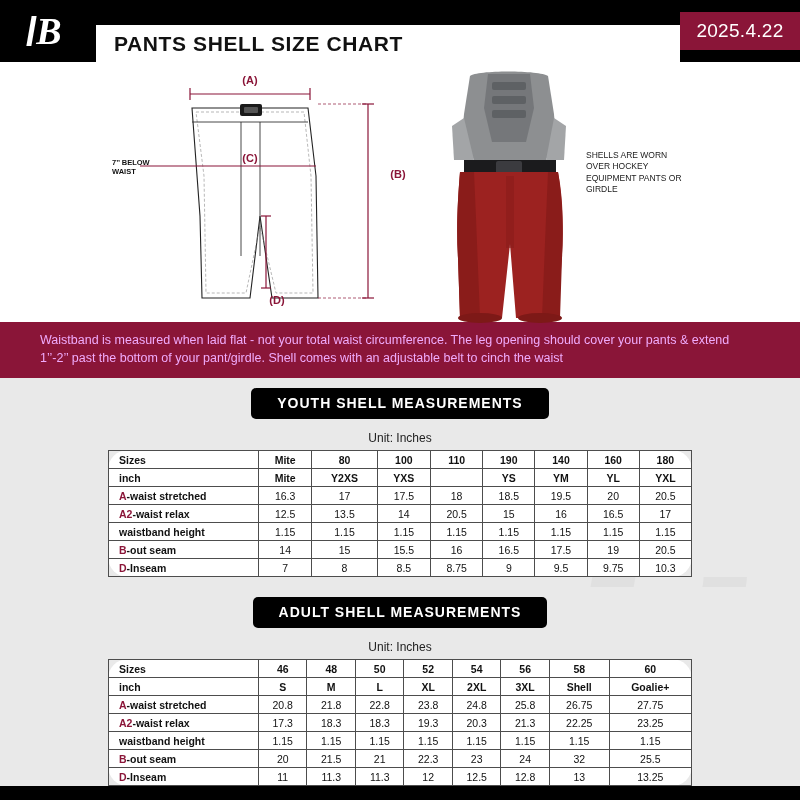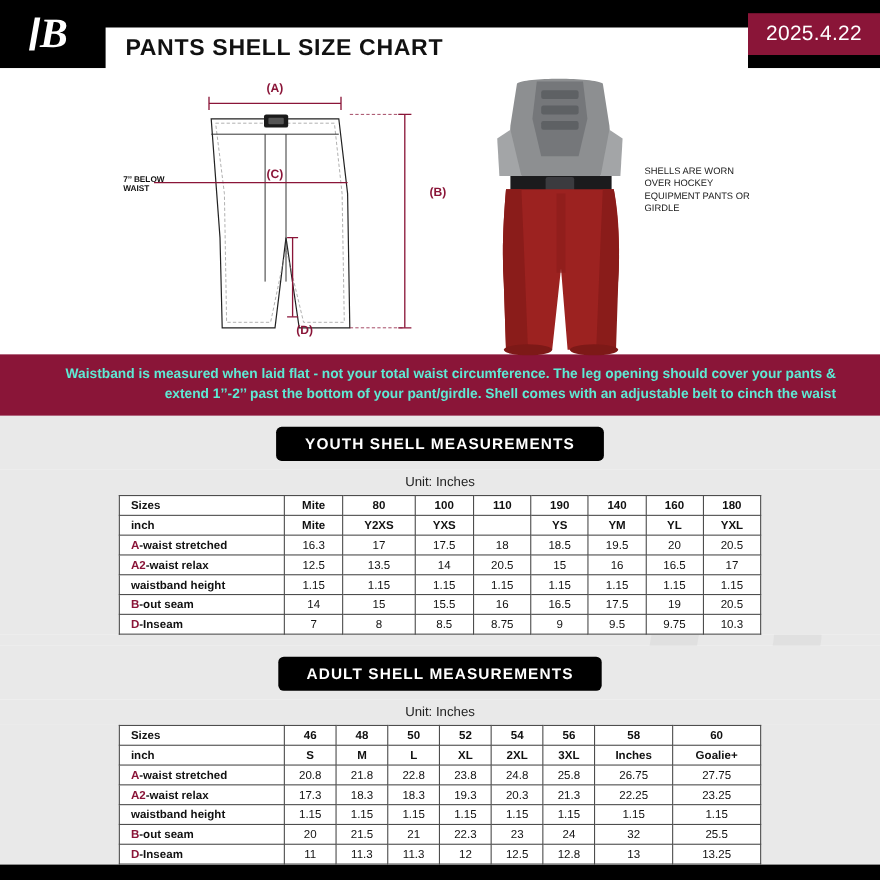--- a/index.html
+++ b/index.html
@@ -105,26 +105,26 @@
     width: 100px;
     font-size: 8.5px;
     font-weight: normal;
     line-height: 1.35;
     color: #1a1a1a;
   }
 
   
   .banner {
     background: #8a1538;
-    color: #5eead4;
-    text-align: right;
+    color: #f0abfc;
+    text-align: left;
     padding: 9px 40px 11px 40px;
     font-size: 12.5px;
     line-height: 1.45;
-    font-weight: bold;
+    font-weight: normal;
   }
 
   
   .section-wrap {
     background: #e9e9e9;
     padding: 10px 0 8px 0;
     text-align: center;
     position: relative;
     z-index: 1;
   }
@@ -148,20 +148,21 @@
     z-index: 1;
   }
 
   
   .tbl-wrap { padding: 0 108px; background: #e9e9e9; position: relative; z-index: 1; }
   table.size {
     width: 100%;
     border-collapse: collapse;
     background: #ffffff;
     font-size: 10.5px;
+    border-radius: 20px;
   }
   table.size th, table.size td {
     border: 1px solid #4d4d4d;
     text-align: center;
     padding: 2.5px 2px;
     height: 17px;
     color: #111111;
   }
   table.size td.rowlabel {
     text-align: left;
@@ -411,21 +412,21 @@
             <td>60</td>
           </tr>
           <tr class="head2">
             <td class="rowlabel">inch</td>
             <td class="num">S</td>
             <td class="num">M</td>
             <td class="num">L</td>
             <td class="num">XL</td>
             <td class="num">2XL</td>
             <td class="num">3XL</td>
-            <td class="num">Inches</td>
+            <td class="num">Shell</td>
             <td class="num">Goalie+</td>
           </tr>
           <tr>
             <td class="rowlabel"><span class="accent">A</span>-waist stretched</td>
             <td class="num">20.8</td>
             <td class="num">21.8</td>
             <td class="num">22.8</td>
             <td class="num">23.8</td>
             <td class="num">24.8</td>
             <td class="num">25.8</td>

